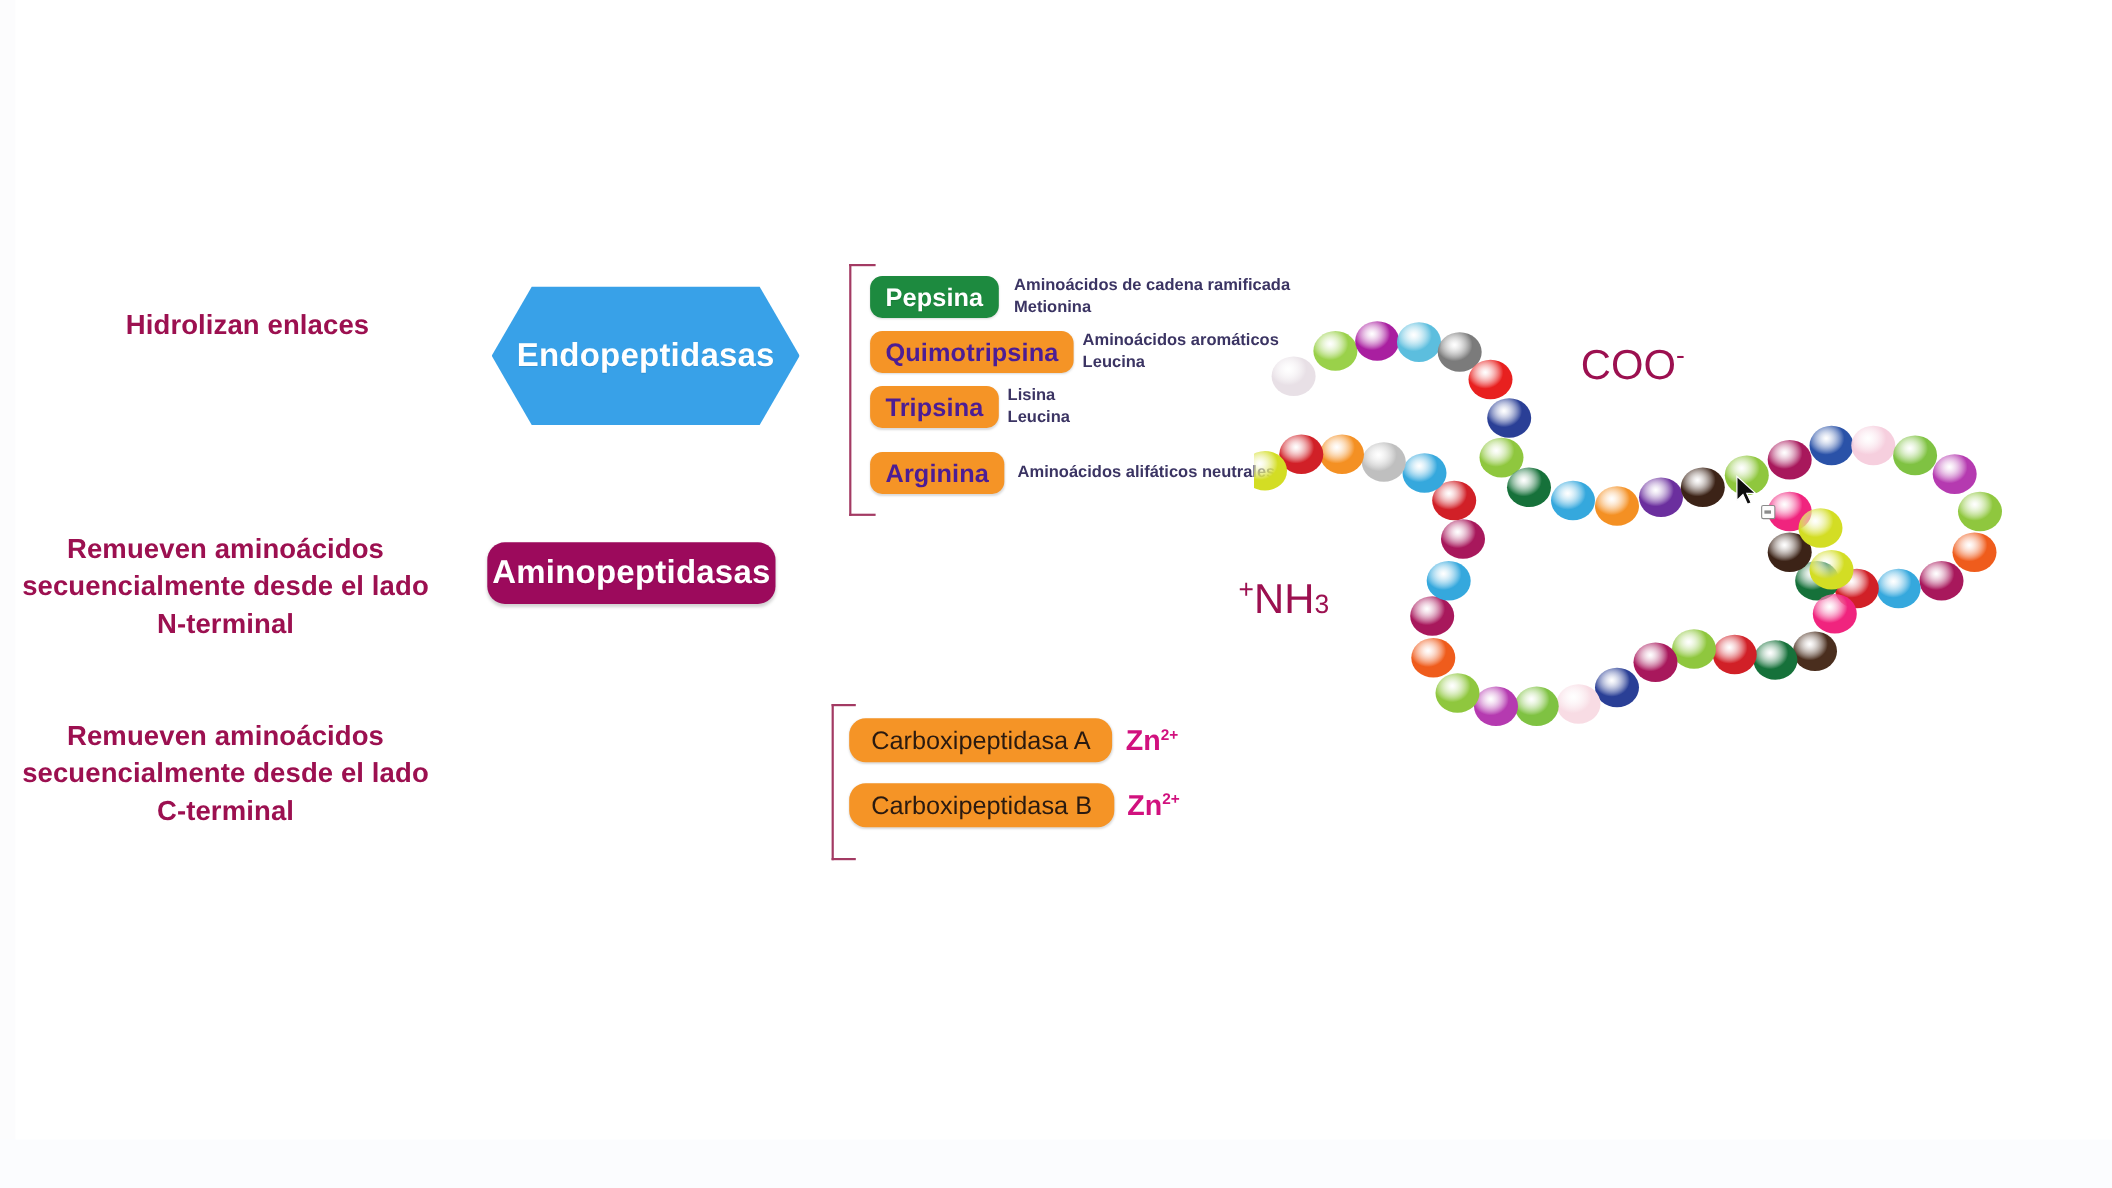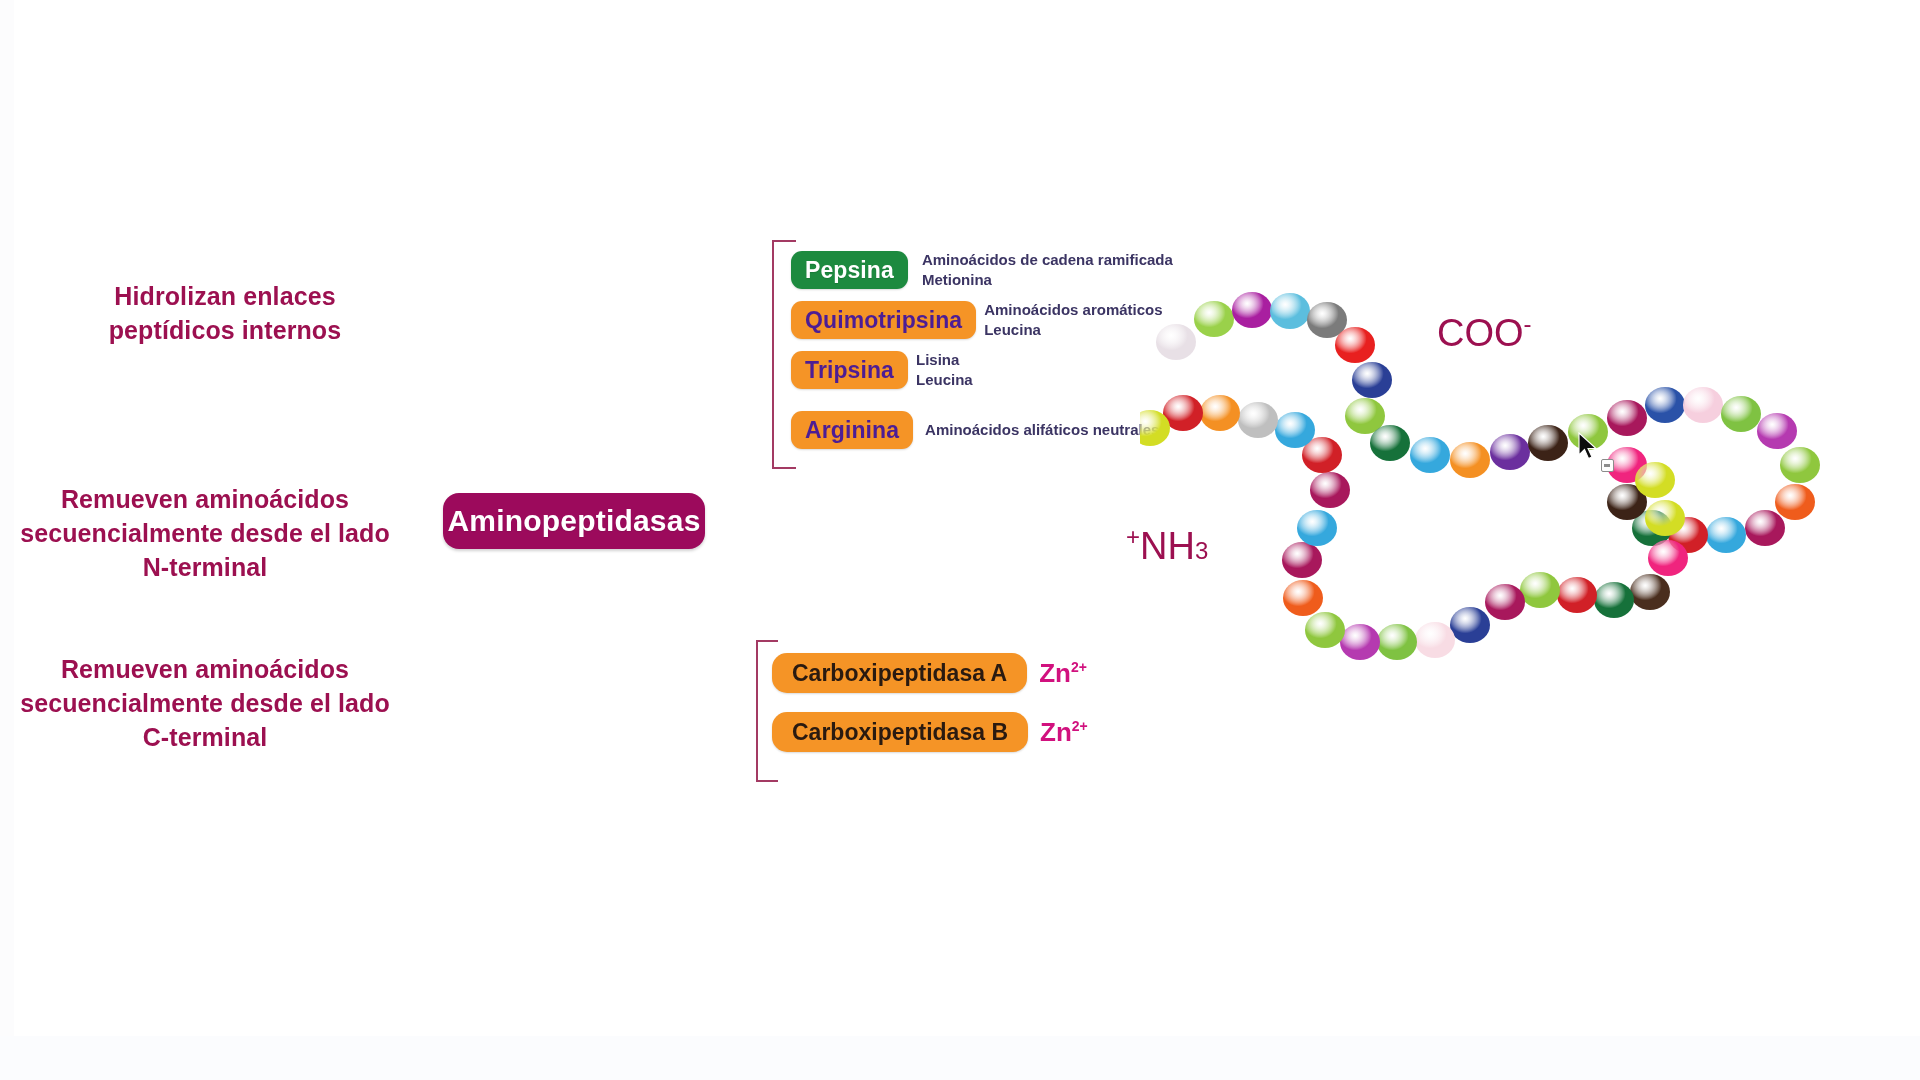--- a/index.html
+++ b/index.html
@@ -127,21 +127,21 @@
     height: 40px;
     display: flex;
     align-items: center;
     justify-content: center;
     padding: 0 20px;
     box-sizing: border-box;
     box-shadow: 0 1px 2px rgba(0,0,0,.15);
   }
   .cbx-name {
     color: #2a1a10;
-    font-weight: bold;
+    font-weight: normal;
     font-size: 23px;
     white-space: nowrap;
   }
   .cbx-cofactor {
     margin-left: 12px;
     color: #d1117e;
     font-weight: bold;
     font-size: 26px;
     white-space: nowrap;
   }
@@ -181,35 +181,37 @@
 </head>
 <body>
 
 <div id="canvas">
 
   <div class="edge-left"></div>
   <div class="edge-bottom"></div>
 
   <div class="desc" style="left:50px; top:280px; width:350px;">
     <span>Hidrolizan enlaces</span>
-    <span>peptídicos internos</span>
   </div>
 
   <div class="desc" style="left:10px; top:483px; width:390px;">
     <span>Remueven aminoácidos</span>
     <span>secuencialmente desde el lado</span>
     <span>N-terminal</span>
   </div>
 
   <div class="desc" style="left:10px; top:653px; width:390px;">
     <span>Remueven aminoácidos</span>
     <span>secuencialmente desde el lado</span>
     <span>C-terminal</span>
   </div>
 
+  <div class="cat-hex" style="left:447px; top:252px; width:280px; height:143px;">
+    <span class="cat-label">Endopeptidasas</span>
+  </div>
 
   <div class="cat-pill" style="left:443px; top:493px; width:262px; height:56px; background:#9c0a5c;">
     <span class="cat-label">Aminopeptidasas</span>
   </div>
 
 
   <div class="bracket" style="left:772px; top:240px; width:22px; height:225px;"></div>
 
   <div class="enz-row" style="left:791px; top:250px;">
     <div class="enz-pill green">

